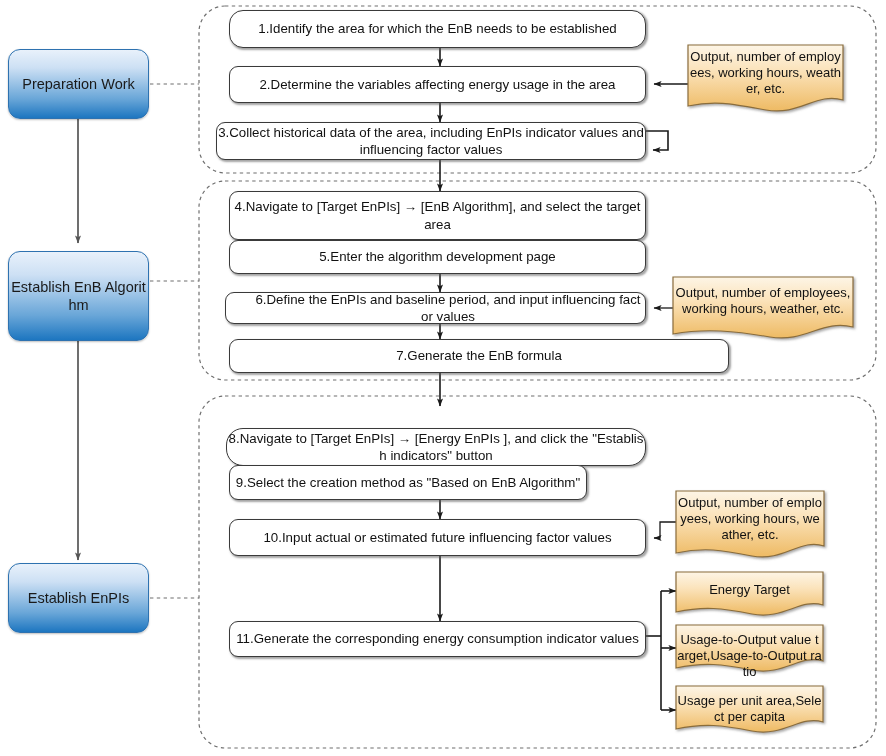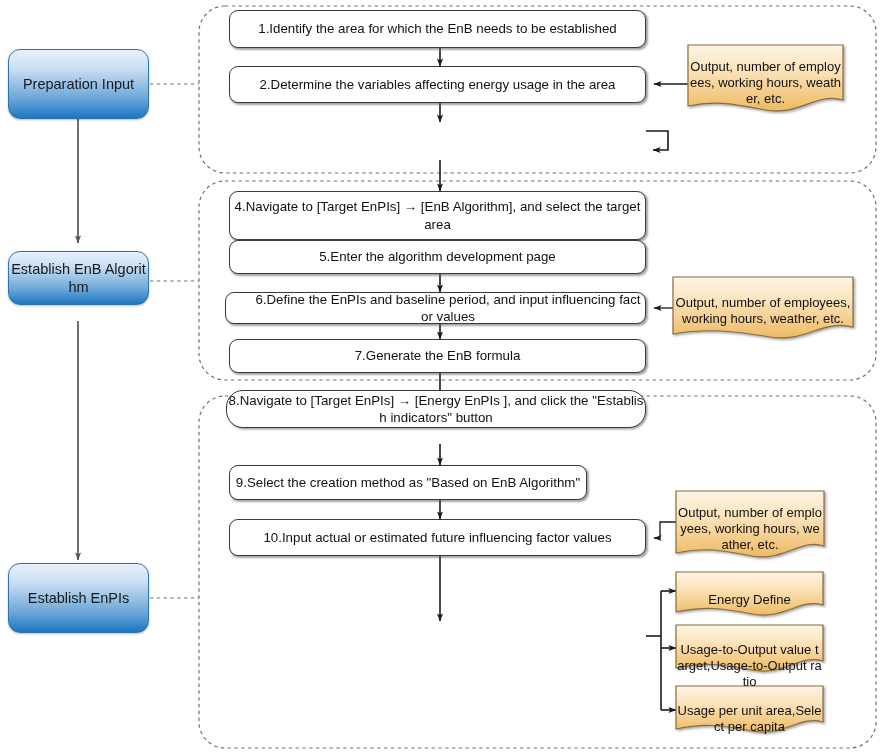--- a/index.html
+++ b/index.html
@@ -68,21 +68,21 @@
   .note-box .note-label {
     position: absolute;
     left: 0;
     top: 0;
     width: 100%;
     text-align: center;
     color: #111111;
     font-size: 13px;
     line-height: 1.22;
     word-break: break-all;
-    padding: 13px 1px 0 1px;
+    padding: 3px 1px 0 1px;
     box-sizing: border-box;
     pointer-events: none;
   }
 </style>
 </head>
 <body>
 
 <div id="canvas">
 
   <svg id="vec" viewBox="0 0 886 756">
@@ -146,83 +146,89 @@
     <path filter="url(#softshadow)" d="M676,491 L824,491 L824,546 C800,538 784,562 752,556 C722,550 704,547 676,553 Z" fill="url(#noteGrad)" stroke="#8a6d3b" stroke-width="1.2"></path>
 
     <path filter="url(#softshadow)" d="M676,572 L823,572 L823,605 C800,598 784,620 752,614 C722,608 704,606 676,612 Z" fill="url(#noteGrad)" stroke="#8a6d3b" stroke-width="1.2"></path>
 
     <path filter="url(#softshadow)" d="M676,625 L823,625 L823,661 C800,654 784,676 752,670 C722,664 704,662 676,668 Z" fill="url(#noteGrad)" stroke="#8a6d3b" stroke-width="1.2"></path>
 
     <path filter="url(#softshadow)" d="M676,686 L823,686 L823,722 C800,715 784,737 752,731 C722,725 704,723 676,729 Z" fill="url(#noteGrad)" stroke="#8a6d3b" stroke-width="1.2"></path>
   </svg>
 
   <div class="phase-box" style="left:8px; top:49px; width:141px; height:70px;">
-    <span>Preparation Input</span>
-  </div>
-
-  <div class="phase-box" style="left:8px; top:251px; width:141px; height:54px;">
+    <span>Preparation Work</span>
+  </div>
+
+  <div class="phase-box" style="left:8px; top:251px; width:141px; height:90px;">
     <span>Establish EnB Algorithm</span>
   </div>
 
   <div class="phase-box" style="left:8px; top:563px; width:141px; height:70px;">
     <span>Establish EnPIs</span>
   </div>
 
-  <div class="step-box" style="left:229px; top:10px; width:417px; height:38px;">
+  <div class="step-box" style="left:229px; top:10px; width:417px; height:38px;border-radius:14px;">
     <span>1.Identify the area for which the EnB needs to be established</span>
   </div>
 
   <div class="step-box" style="left:229px; top:66px; width:417px; height:37px;">
     <span>2.Determine the variables affecting energy usage in the area</span>
   </div>
 
+  <div class="step-box" style="left:216px; top:122px; width:430px; height:38px;">
+    <span>3.Collect historical data of the area, including EnPIs indicator values and influencing factor values</span>
+  </div>
 
   <div class="step-box" style="left:229px; top:191px; width:417px; height:49px;">
     <span>4.Navigate to [Target EnPIs] → [EnB Algorithm], and select the target area</span>
   </div>
 
   <div class="step-box" style="left:229px; top:240px; width:417px; height:34px;">
     <span>5.Enter the algorithm development page</span>
   </div>
 
   <div class="step-box" style="left:225px; top:292px; width:421px; height:32px;padding-left:26px;">
     <span>6.Define the EnPIs and baseline period, and input influencing factor values</span>
   </div>
 
-  <div class="step-box" style="left:229px; top:339px; width:417px; height:34px;">
+  <div class="step-box" style="left:229px; top:339px; width:500px; height:34px;">
     <span>7.Generate the EnB formula</span>
   </div>
 
-  <div class="step-box" style="left:226px; top:390px; width:420px; height:38px;border-radius:17px;">
+  <div class="step-box" style="left:226px; top:428px; width:420px; height:38px;border-radius:17px;">
     <span>8.Navigate to [Target EnPIs] → [Energy EnPIs ], and click the "Establish indicators" button</span>
   </div>
 
   <div class="step-box" style="left:229px; top:465px; width:358px; height:35px;">
     <span>9.Select the creation method as "Based on EnB Algorithm"</span>
   </div>
 
   <div class="step-box" style="left:229px; top:519px; width:417px; height:37px;">
     <span>10.Input actual or estimated future influencing factor values</span>
   </div>
 
+  <div class="step-box" style="left:229px; top:621px; width:417px; height:36px;">
+    <span>11.Generate the corresponding energy consumption indicator values</span>
+  </div>
 
   <div class="note-box" style="left:688px; top:46px; width:155px; height:56px;">
     <div class="note-label">Output, number of employees, working hours, weather, etc.</div>
   </div>
 
   <div class="note-box" style="left:673px; top:282px; width:180px; height:44px;">
     <div class="note-label">Output, number of employees, working hours, weather, etc.</div>
   </div>
 
   <div class="note-box" style="left:676px; top:492px; width:148px; height:56px;">
     <div class="note-label">Output, number of employees, working hours, weather, etc.</div>
   </div>
 
   <div class="note-box" style="left:676px; top:579px; width:147px; height:22px;">
-    <div class="note-label">Energy Define</div>
+    <div class="note-label">Energy Target</div>
   </div>
 
   <div class="note-box" style="left:676px; top:629px; width:147px; height:36px;">
     <div class="note-label">Usage-to-Output value target,Usage-to-Output ratio</div>
   </div>
 
   <div class="note-box" style="left:676px; top:690px; width:147px; height:36px;">
     <div class="note-label">Usage per unit area,Select per capita</div>
   </div>
 

